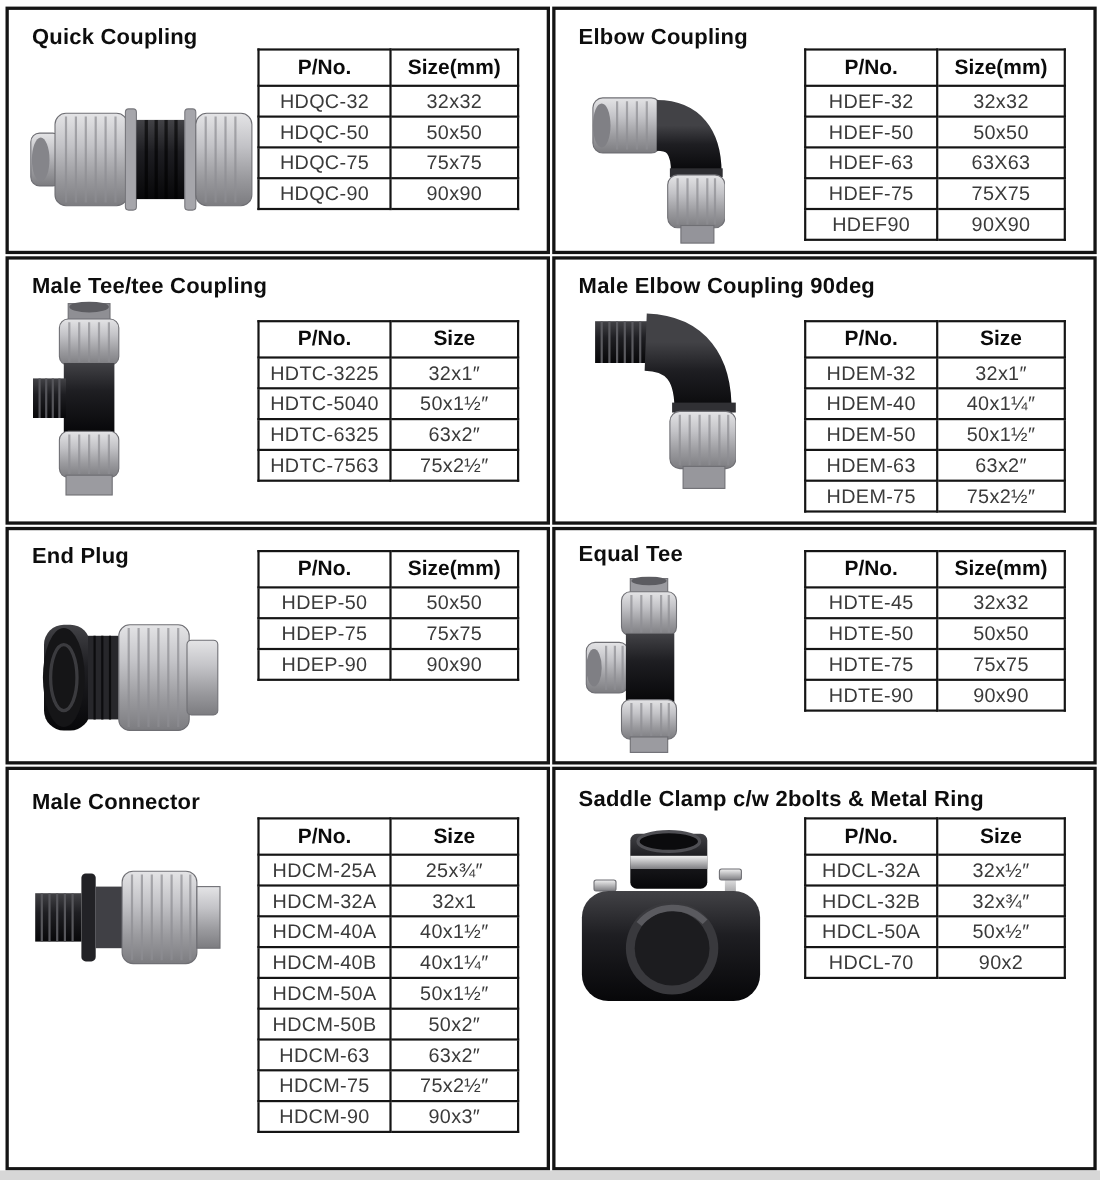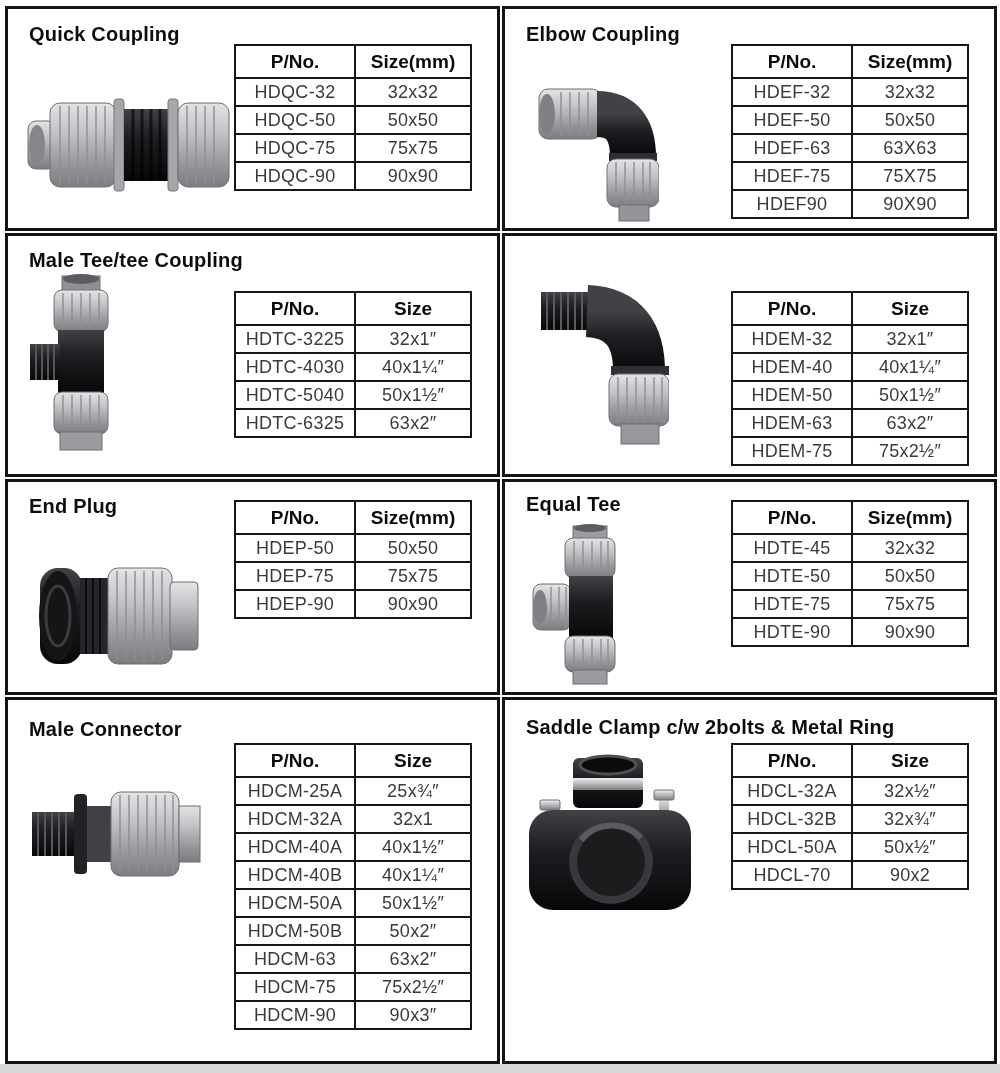--- a/index.html
+++ b/index.html
@@ -174,36 +174,37 @@
           <th>P/No.</th>
           <th>Size</th>
         </tr>
           </thead>
         <tbody>
             <tr>
               <td>HDTC-3225</td>
               <td>32x1″</td>
             </tr>
             <tr>
-              <td>HDTC-4030</td>
-              <td>40x1¼″</td>
-            </tr>
-            <tr>
               <td>HDTC-5040</td>
               <td>50x1½″</td>
             </tr>
             <tr>
               <td>HDTC-6325</td>
               <td>63x2″</td>
             </tr>
+            <tr>
+              <td>HDTC-7563</td>
+              <td>75x2½″</td>
+            </tr>
           </tbody>
       </table>
     </section>
 
     <section class="panel" style="height:244px">
+      <h2 class="title" style="top:13px">Male Elbow Coupling 90deg</h2>
       <figure class="photo" style="left:32px;top:44px;width:132px;height:168px">
         <svg viewBox="0 0 132 168">
           <rect x="4" y="12" width="48" height="38" fill="url(#gDark)"></rect>
           <path d="M10 12 V50 M17 12 V50 M24 12 V50 M31 12 V50 M38 12 V50 M45 12 V50" stroke="#5a5a5f" stroke-width="2"></path>
           <path d="M50 31 Q 104 33 102 96" fill="none" stroke="url(#gDark)" stroke-width="52"></path>
           <rect x="74" y="86" width="58" height="9" fill="#303034"></rect>
           <rect x="72" y="94" width="60" height="52" rx="9" fill="url(#gPlastic)" stroke="#6f6f74"></rect>
           <path d="M81 97 V143 M90 97 V143 M99 97 V143 M108 97 V143 M117 97 V143 M125 97 V143" stroke="#8e8e93" stroke-width="2" opacity="0.7"></path>
           <rect x="84" y="144" width="38" height="20" fill="#97979c" stroke="#6f6f74"></rect>
         </svg>

